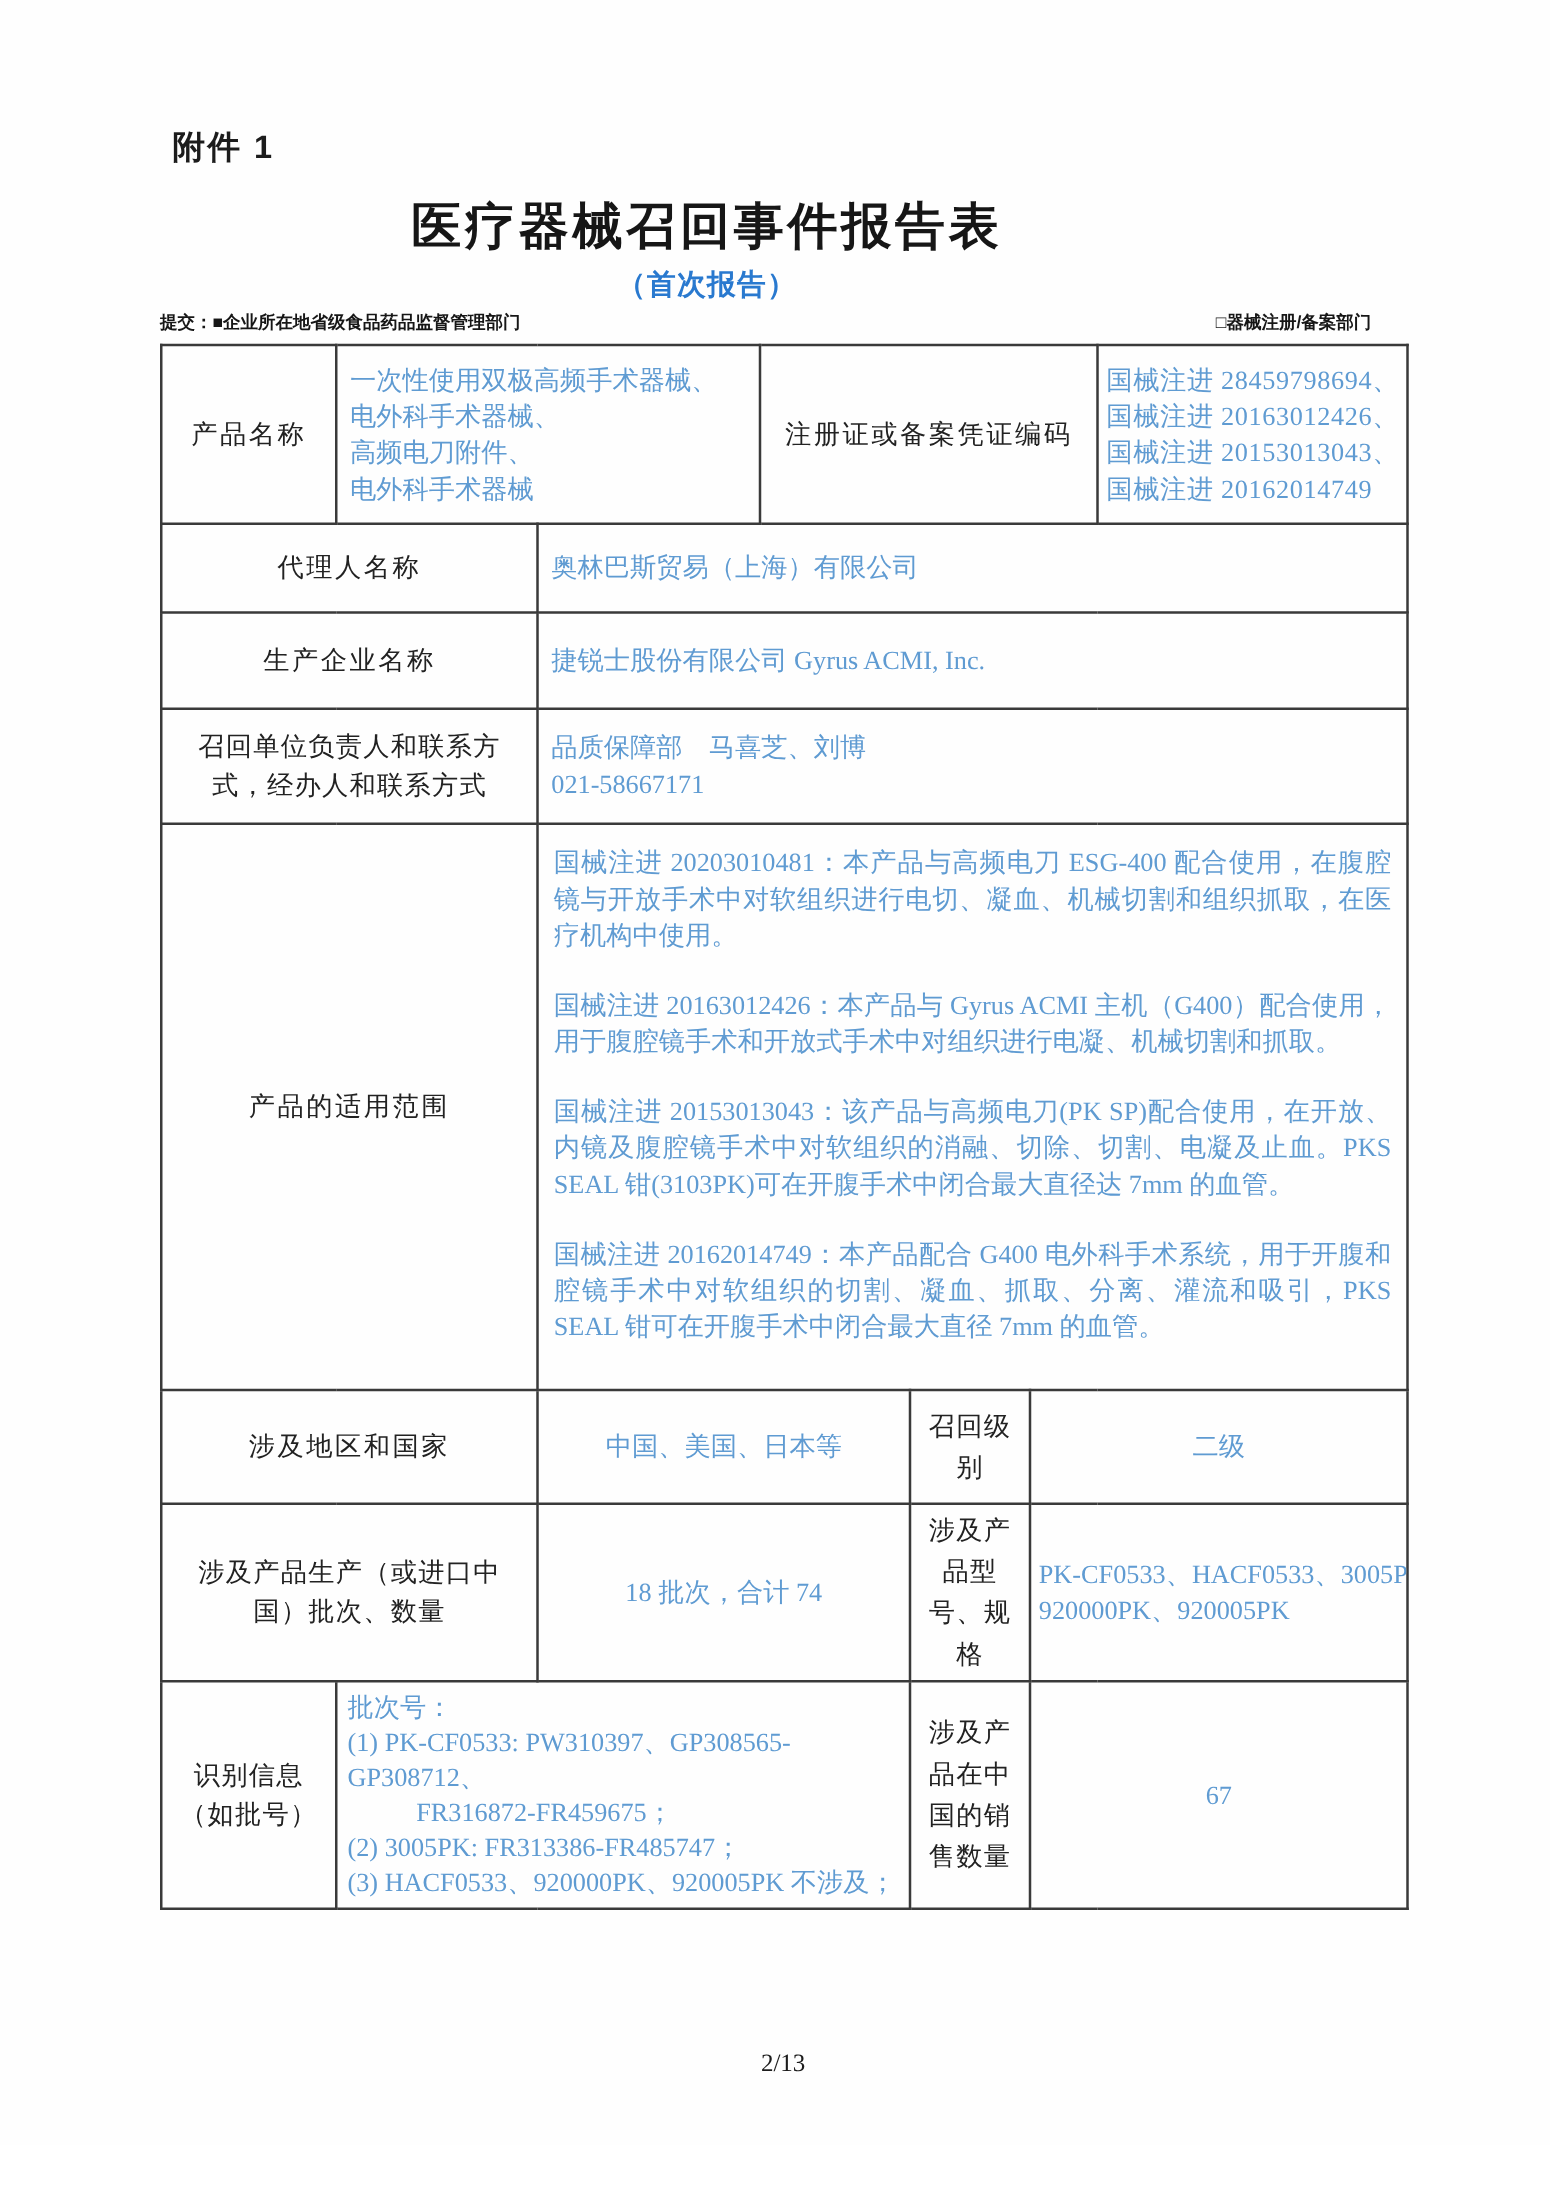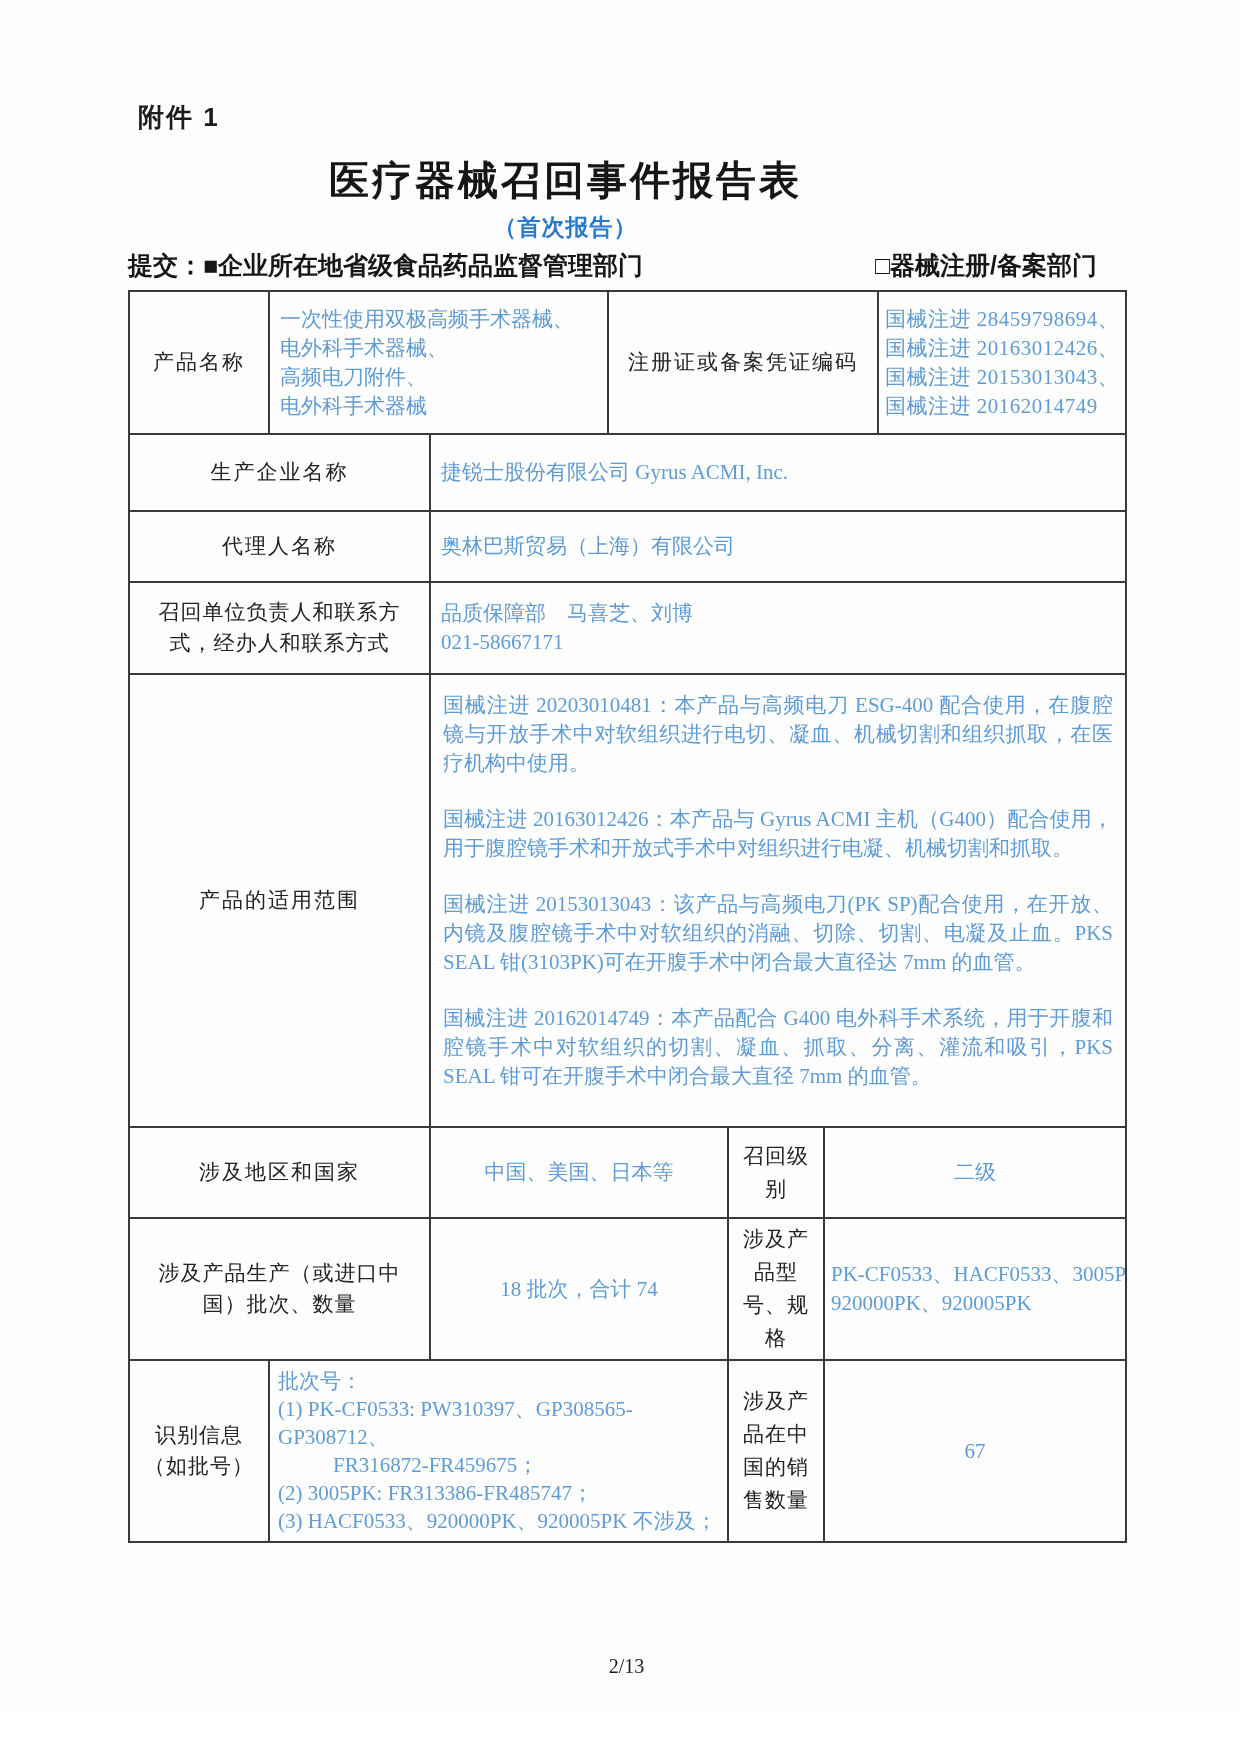--- a/index.html
+++ b/index.html
@@ -21,21 +21,21 @@
     font-family:"Liberation Sans","DejaVu Sans",sans-serif;
     font-size:40px;font-weight:700;letter-spacing:3px;color:#161616;
   }
   .doc-subtitle{
     font-family:"Liberation Sans","DejaVu Sans",sans-serif;
     font-size:23px;font-weight:700;color:#2979cf;margin-top:4px;letter-spacing:1px;
   }
   .submit-line{
     display:flex;justify-content:space-between;align-items:flex-end;
     font-family:"Liberation Sans","DejaVu Sans",sans-serif;
-    font-size:25px;font-weight:700;margin-top:6px;color:#161616;text-align:right;
+    font-size:14px;font-weight:700;margin-top:6px;color:#161616;text-align:right;
   }
   .submit-right{margin-right:28px;}
   table.form{
     border-collapse:collapse;table-layout:fixed;width:997px;margin-top:8px;
   }
   table.form td{
     border:2px solid #3a3a3a;
     font-size:21px;
     vertical-align:middle;
     overflow:hidden;
@@ -100,28 +100,28 @@
         </td>
         <td colspan="3" class="lbl">注册证或备案凭证编码</td>
         <td class="val codes" style="padding-left:6px">
           <div class="line">国械注进 28459798694、</div>
           <div class="line">国械注进 20163012426、</div>
           <div class="line">国械注进 20153013043、</div>
           <div class="line">国械注进 20162014749</div>
         </td>
       </tr>
 
+      <tr style="height:71px">
+        <td colspan="2" class="lbl">代理人名称</td>
+        <td colspan="5" class="val">奥林巴斯贸易（上海）有限公司</td>
+      </tr>
+
       <tr style="height:77px">
         <td colspan="2" class="lbl">生产企业名称</td>
         <td colspan="5" class="val">捷锐士股份有限公司 Gyrus ACMI, Inc.</td>
-      </tr>
-
-      <tr style="height:71px">
-        <td colspan="2" class="lbl">代理人名称</td>
-        <td colspan="5" class="val">奥林巴斯贸易（上海）有限公司</td>
       </tr>
 
       <tr style="height:92px">
         <td colspan="2" class="lbl" style="letter-spacing:1px;padding:4px 14px;">召回单位负责人和联系方式，经办人和联系方式</td>
         <td colspan="5" class="val">
           <div class="line">品质保障部　马喜芝、刘博</div>
           <div class="line">021-58667171</div>
         </td>
       </tr>
 

